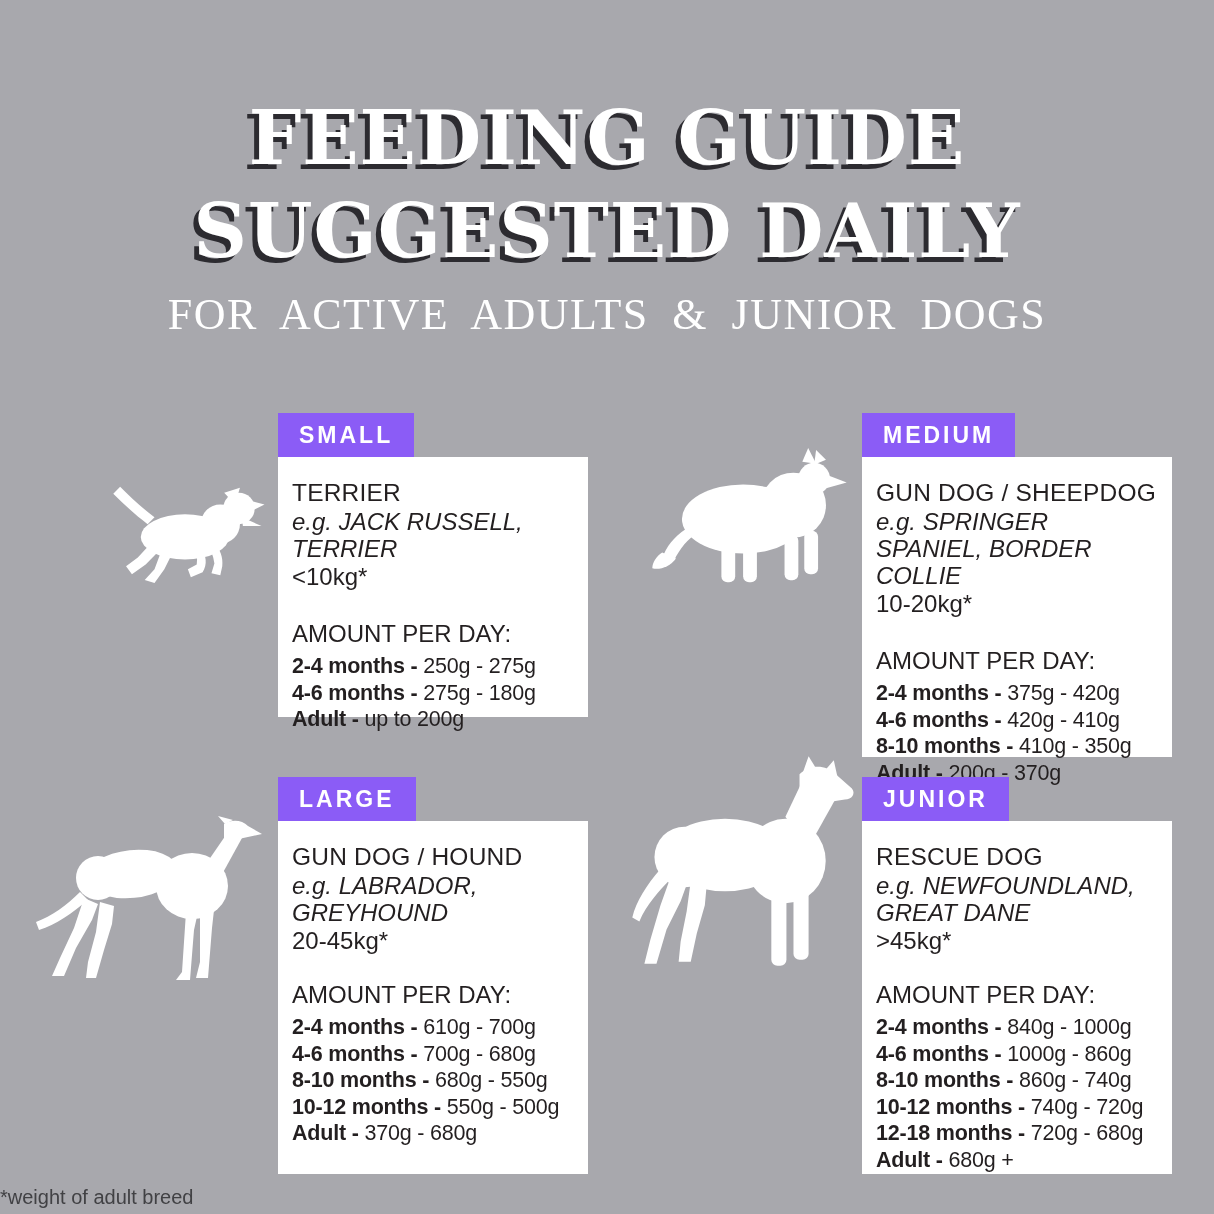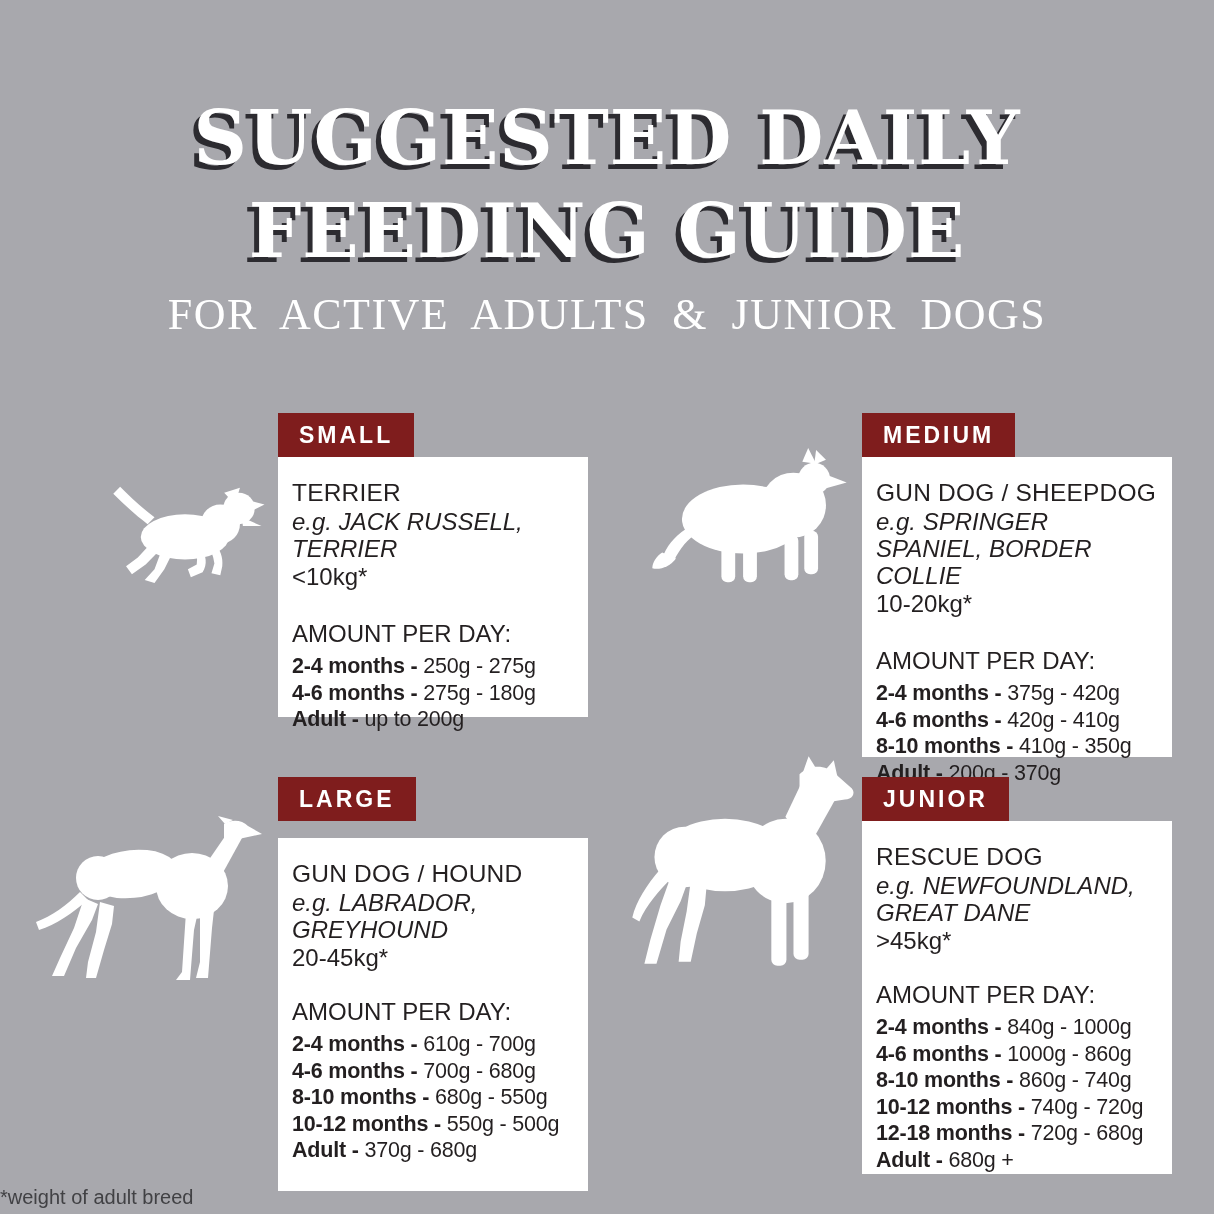--- a/index.html
+++ b/index.html
@@ -11,21 +11,21 @@
     font-size:74px;line-height:93px;letter-spacing:1px;
     text-shadow:-5px 5px 0 #2c2b30;}
   .subtitle{position:absolute;top:289px;left:0;width:1214px;text-align:center;
     font-family:"Liberation Serif",serif;color:#ffffff;font-size:44px;
     letter-spacing:1.5px;word-spacing:11px;}
 
   .dog{position:absolute;}
   .dog svg{display:block;width:100%;height:100%;}
   .dog path,.dog ellipse,.dog circle,.dog rect{fill:#ffffff;}
 
-  .tab{position:absolute;height:44px;background:#7f1d1d;color:#ffffff;
+  .tab{position:absolute;height:44px;background:#8b5cf6;color:#ffffff;
     display:flex;align-items:center;padding:0 21px;
     font-weight:700;font-size:23px;letter-spacing:3px;}
 
   .card{position:absolute;width:310px;background:#ffffff;color:#231f20;
     box-sizing:border-box;padding:22px 13px 0 14px;}
   .card .breed{font-size:24.5px;letter-spacing:0.2px;line-height:28px;margin:0;font-weight:400;}
   .card .eg{font-size:24px;font-weight:400;font-style:italic;line-height:27px;margin-top:1px;}
   .card .wt{font-size:24px;line-height:28px;margin-top:1px;}
   .card .amount{font-size:24px;line-height:28px;margin-top:29px;margin-bottom:5px;}
   .card.tall .amount{margin-top:26px;}
@@ -34,22 +34,22 @@
 
   .footnote{position:absolute;top:1186px;left:0;width:1060px;
     font-size:20px;color:#414144;}
 </style>
 </head>
 <body>
 
 <div id="canvas">
 
   <div class="title-block">
+    <div class="title-line">FEEDING GUIDE</div>
     <div class="title-line">SUGGESTED DAILY</div>
-    <div class="title-line">FEEDING GUIDE</div>
   </div>
   <div class="subtitle">FOR ACTIVE ADULTS &amp; JUNIOR DOGS</div>
 
   <div class="dog" style="left:98px;top:478px;width:168px;height:108px;">
     <svg viewBox="0 0 170 110" xmlns="http://www.w3.org/2000/svg">
       <ellipse cx="88" cy="60" rx="45" ry="23"></ellipse>
       <circle cx="124" cy="47" r="20"></circle>
       <circle cx="143" cy="31" r="16"></circle>
       <path d="M143,20 L169,27 L149,37 Z"></path>
       <path d="M146,40 L166,49 L147,49 Z"></path>
@@ -135,21 +135,21 @@
     <div class="amount">AMOUNT PER DAY:</div>
     <div class="row"><span class="lbl">2-4 months -</span> <span>375g - 420g</span></div>
     <div class="row"><span class="lbl">4-6 months -</span> <span>420g - 410g</span></div>
     <div class="row"><span class="lbl">8-10 months -</span> <span>410g - 350g</span></div>
     <div class="row"><span class="lbl">Adult -</span> <span>200g - 370g</span></div>
   </div>
 
   <div class="tab" style="left:278px;top:777px;">
     <span>LARGE</span>
   </div>
-  <div class="card tall" style="left:278px;top:821px;height:353px;margin-top:17px;">
+  <div class="card tall" style="left:278px;top:821px;height:353px;">
     <div class="breed">GUN DOG / HOUND</div>
     <div class="eg"><span>e.g.</span> <span>LABRADOR, GREYHOUND</span></div>
     <div class="wt">20-45kg*</div>
     <div class="amount">AMOUNT PER DAY:</div>
     <div class="row"><span class="lbl">2-4 months -</span> <span>610g - 700g</span></div>
     <div class="row"><span class="lbl">4-6 months -</span> <span>700g - 680g</span></div>
     <div class="row"><span class="lbl">8-10 months -</span> <span>680g - 550g</span></div>
     <div class="row"><span class="lbl">10-12 months -</span> <span>550g - 500g</span></div>
     <div class="row"><span class="lbl">Adult -</span> <span>370g - 680g</span></div>
   </div>

